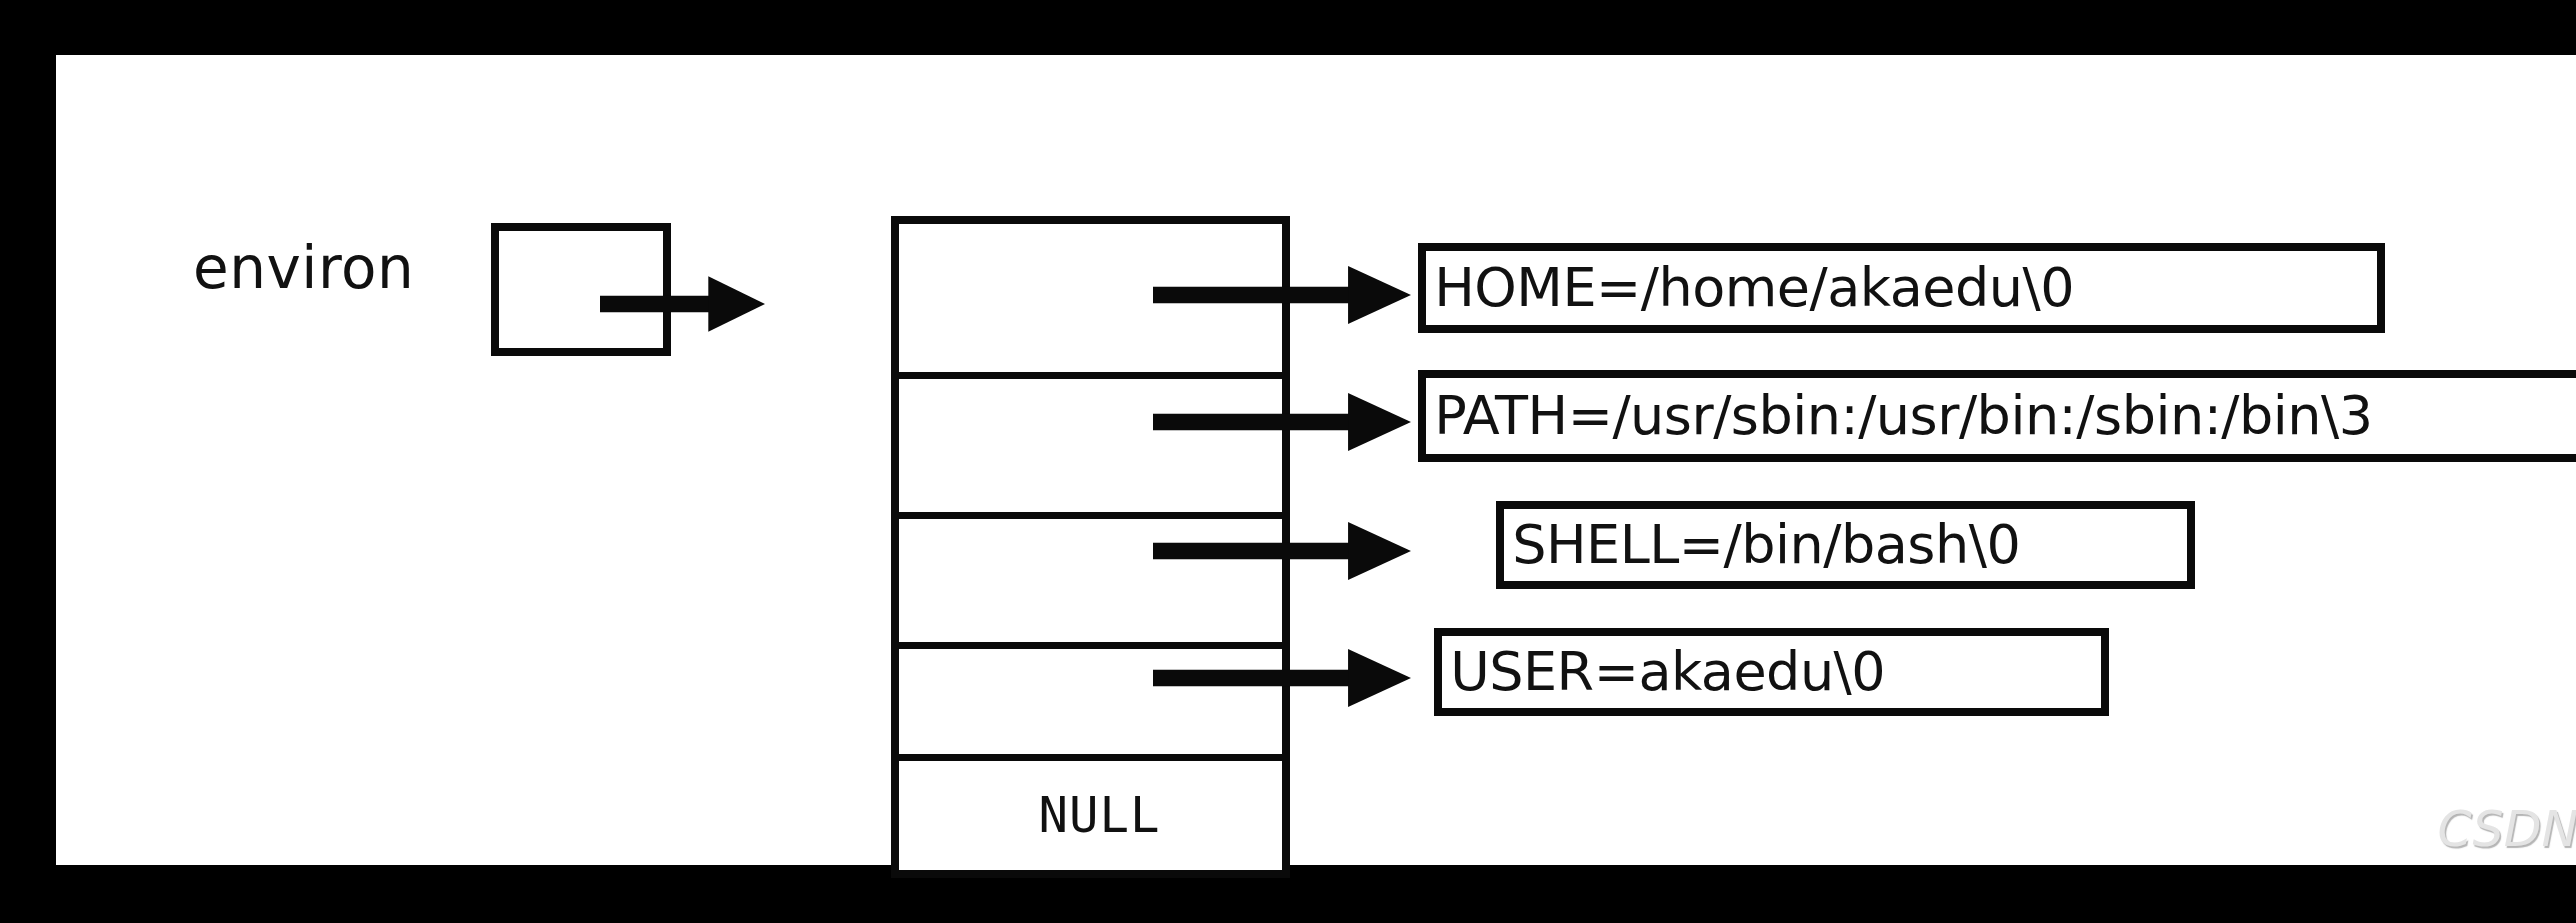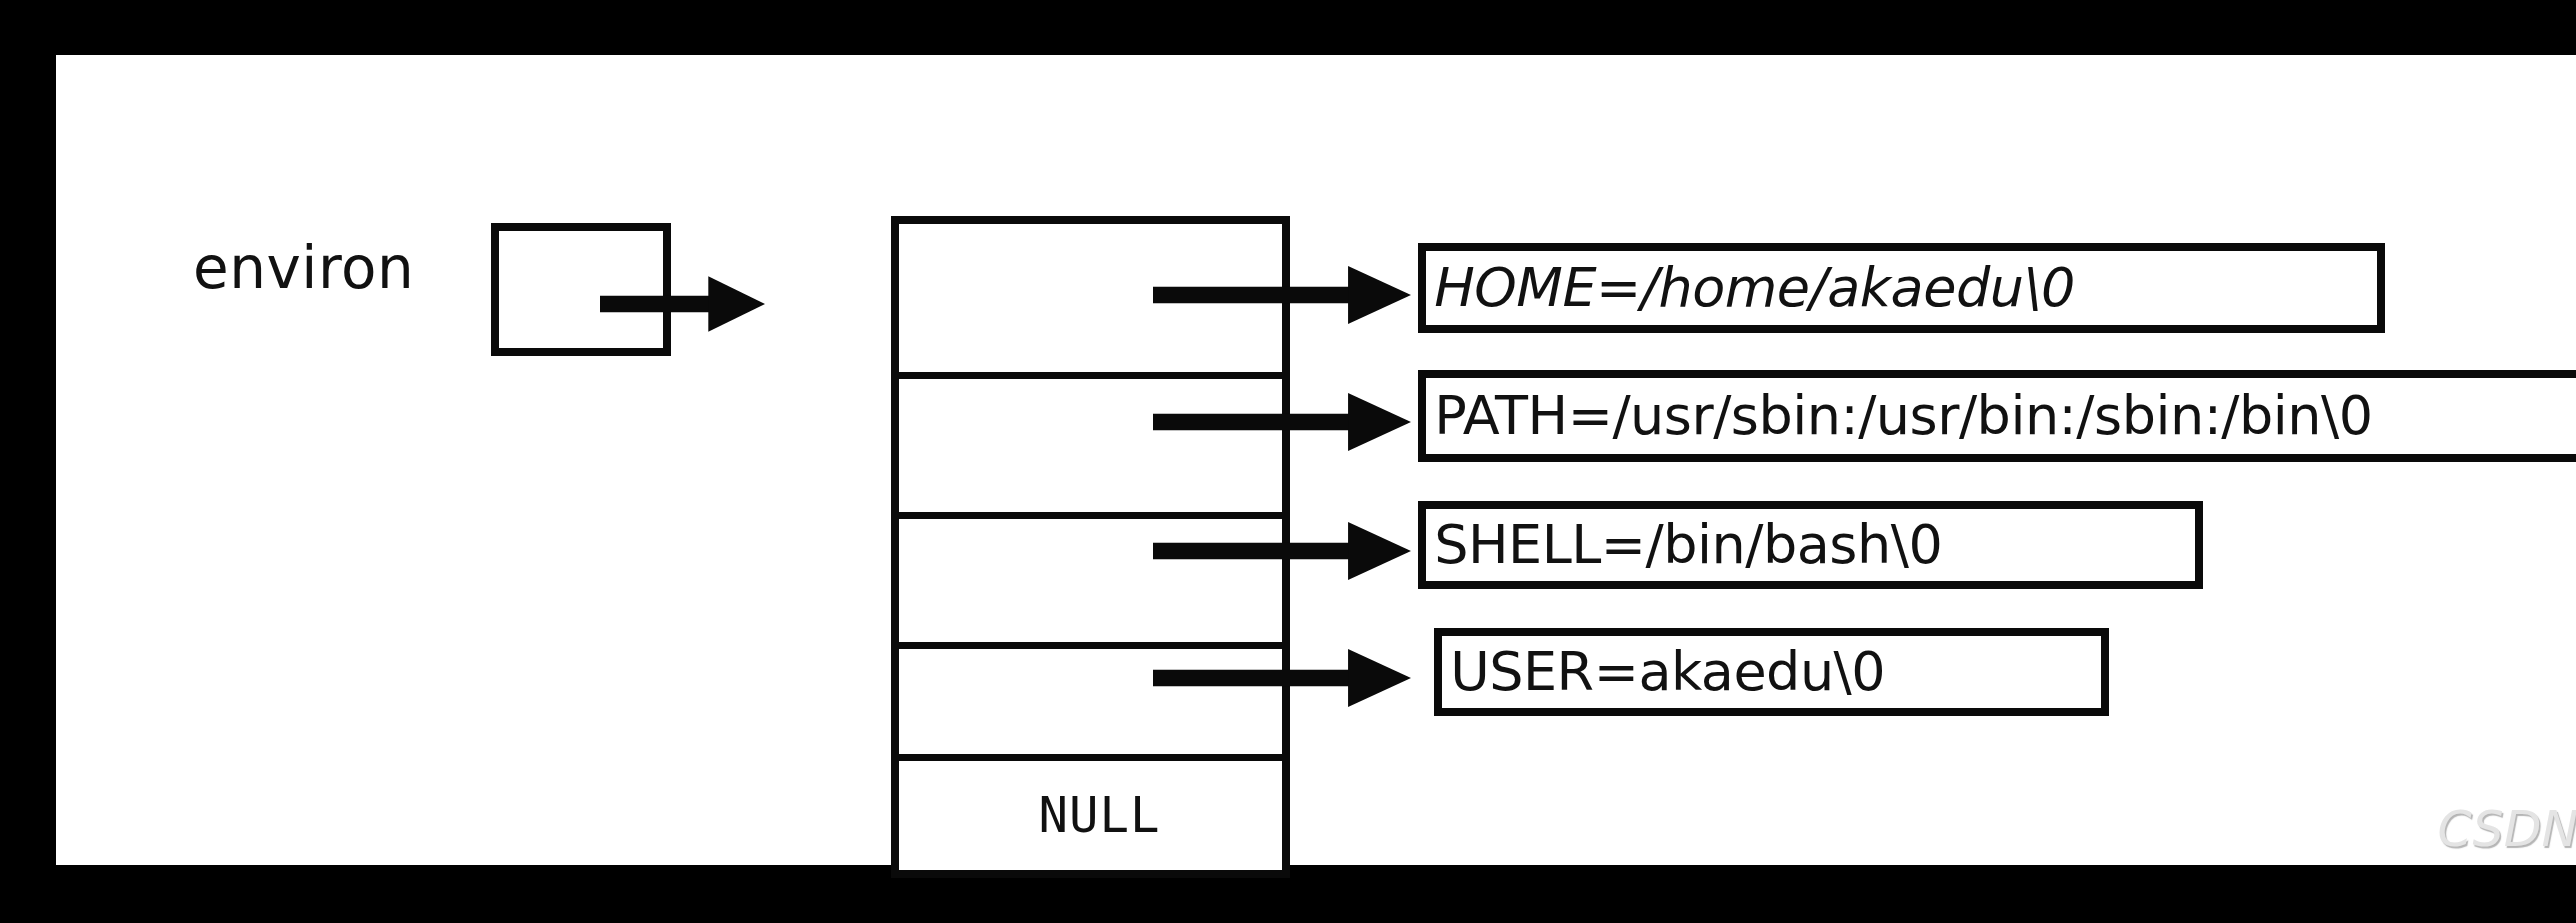--- a/index.html
+++ b/index.html
@@ -120,23 +120,23 @@
     overflow: visible;
   }
   .str-text {
     font-size: 54px;
     line-height: 54px;
     color: #111111;
     font-family: "DejaVu Sans", sans-serif;
     letter-spacing: -0.5px;
   }
 
-  #str-box-0 { left: 1362px; top: 188px;  width: 967px; height: 90px; font-style: italic; }
+  #str-box-0 { left: 1362px; top: 188px;  width: 967px; height: 90px; }
   #str-box-1 { left: 1362px; top: 315px;  width: 1393px; height: 92px; }
-  #str-box-2 { left: 1362px; top: 446px;  width: 785px; height: 88px; }
+  #str-box-2 { left: 1440px; top: 446px;  width: 699px; height: 88px; }
   #str-box-3 { left: 1378px; top: 573px; width: 675px; height: 88px; }
 
   
   #watermark {
     right: 14.4px;
     bottom: 7.2px;
     font-size: 49px;
     line-height: 57px;
     color: #e4e4e4;
     font-family: "DejaVu Sans", sans-serif;
@@ -183,21 +183,21 @@
   </svg>
   <svg id="arrow-3" class="cell-arrow" viewBox="0 0 500 120">
     <rect x="0" y="44" width="400" height="32" fill="#0a0a0a"></rect>
     <polygon points="378,4 500,60 378,116" fill="#0a0a0a"></polygon>
   </svg>
 
   <div class="str-box" id="str-box-0">
     <span class="str-text">HOME=/home/akaedu\0</span>
   </div>
   <div class="str-box" id="str-box-1">
-    <span class="str-text">PATH=/usr/sbin:/usr/bin:/sbin:/bin\0</span>
+    <span class="str-text">PATH=/usr/sbin:/usr/bin:/sbin:/bin\3</span>
   </div>
   <div class="str-box" id="str-box-2">
     <span class="str-text">SHELL=/bin/bash\0</span>
   </div>
   <div class="str-box" id="str-box-3">
     <span class="str-text">USER=akaedu\0</span>
   </div>
 
   <div id="watermark" class="abs">CSDN @序属秋秋秋</div>
 

